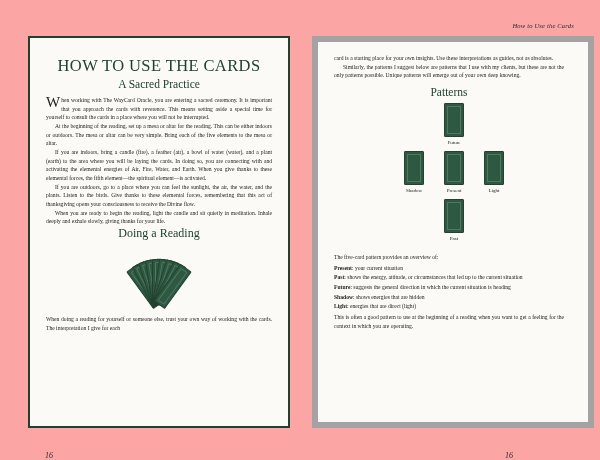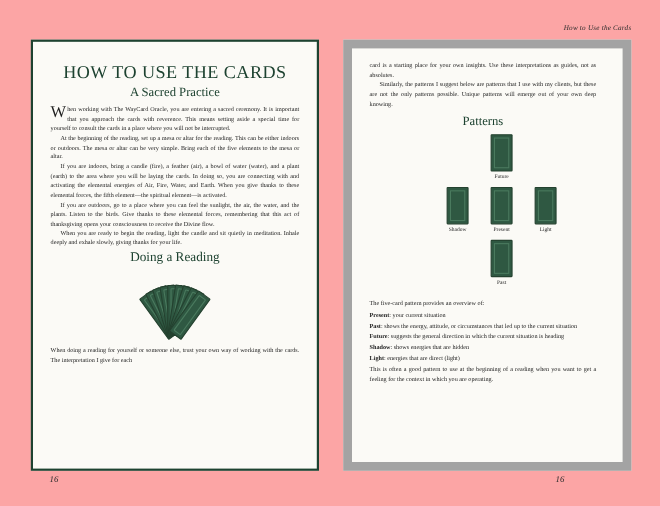--- a/index.html
+++ b/index.html
@@ -37,37 +37,37 @@
     left: 28px;
     top: 36px;
     width: 262px;
     height: 392px;
     border: 2px solid #1d4230;
     padding: 14px 16px 10px 16px;
   }
   .right .page-inner {
     left: 12px;
     top: 36px;
-    width: 262px;
+    width: 282px;
     height: 392px;
-    border: 8px solid #a3a3a3;
+    border: 6px solid #a3a3a3;
     padding: 12px 24px 10px 16px;
   }
   .running-head {
     position: absolute;
     top: 22px;
     right: 26px;
     font-size: 6.5px;
     font-style: italic;
     color: #2a2a2a;
     letter-spacing: 0.2px;
   }
   .folio {
     position: absolute;
-    bottom: 20px;
+    bottom: 0;
     font-size: 8px;
     font-style: italic;
     color: #2a2a2a;
   }
   .left .folio { left: 45px; }
   .right .folio { left: 205px; }
 
   h1.chapter-title {
     font-family: "Liberation Serif", serif;
     font-size: 16.5px;

